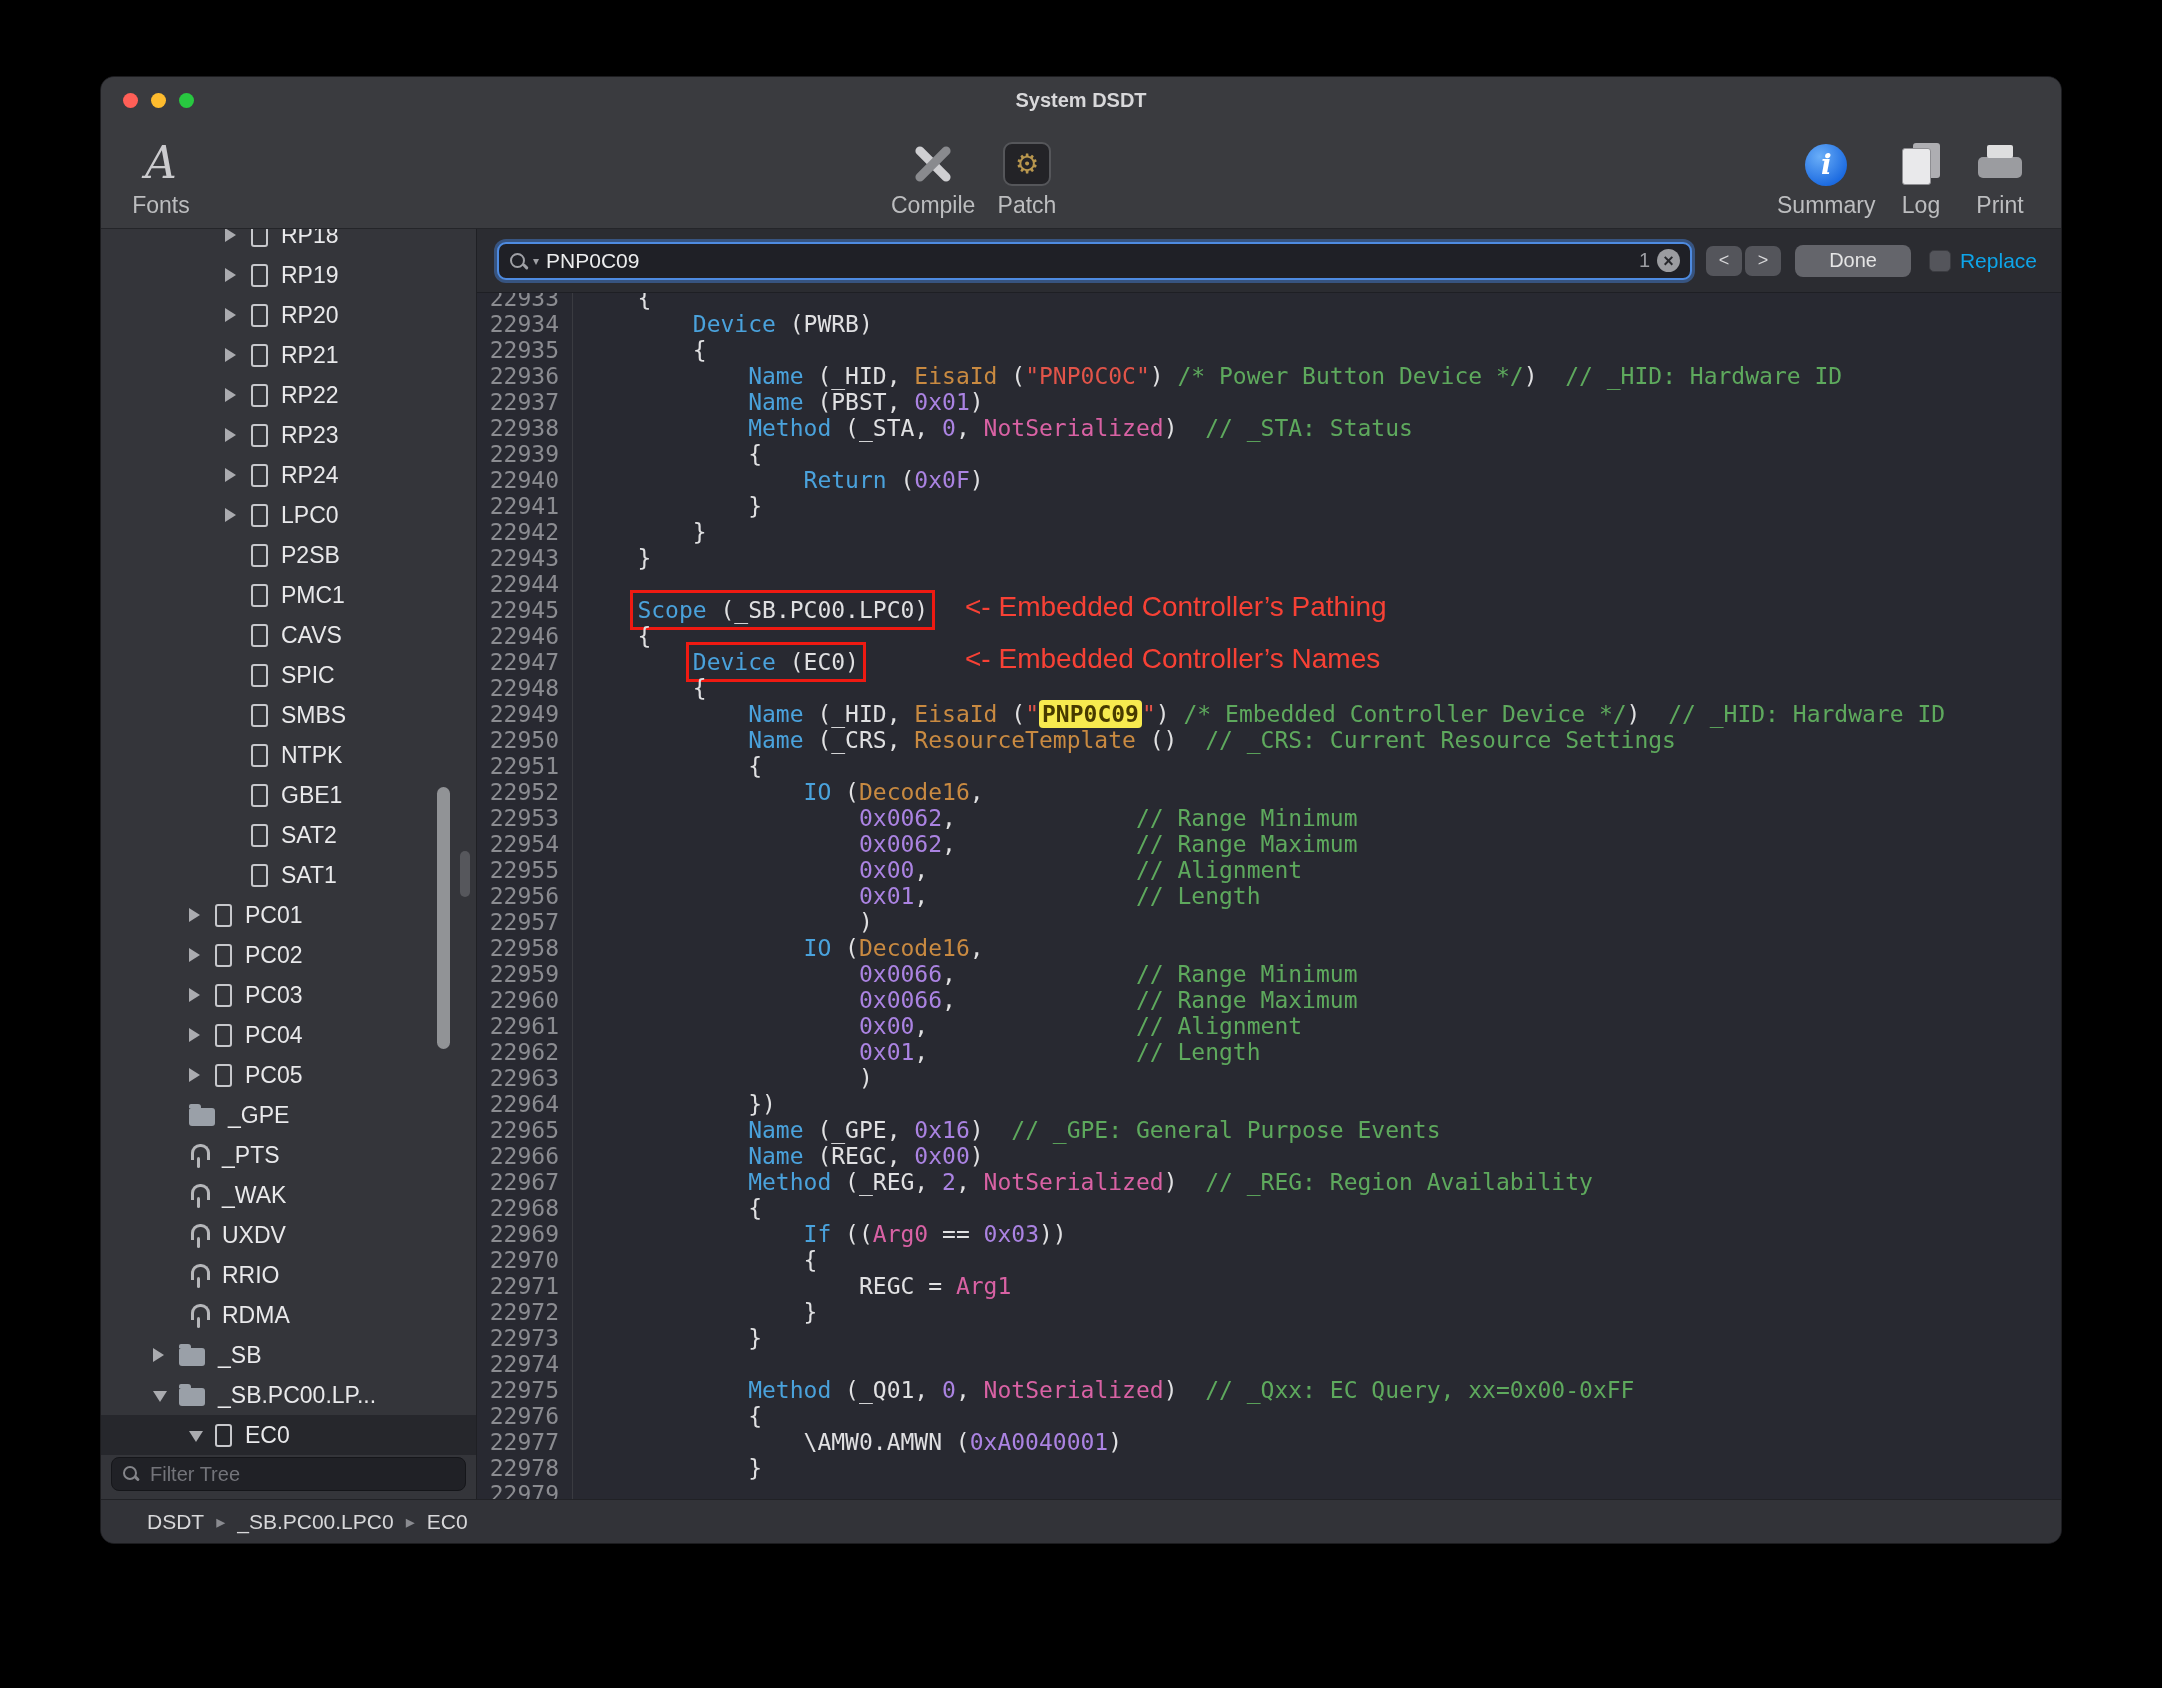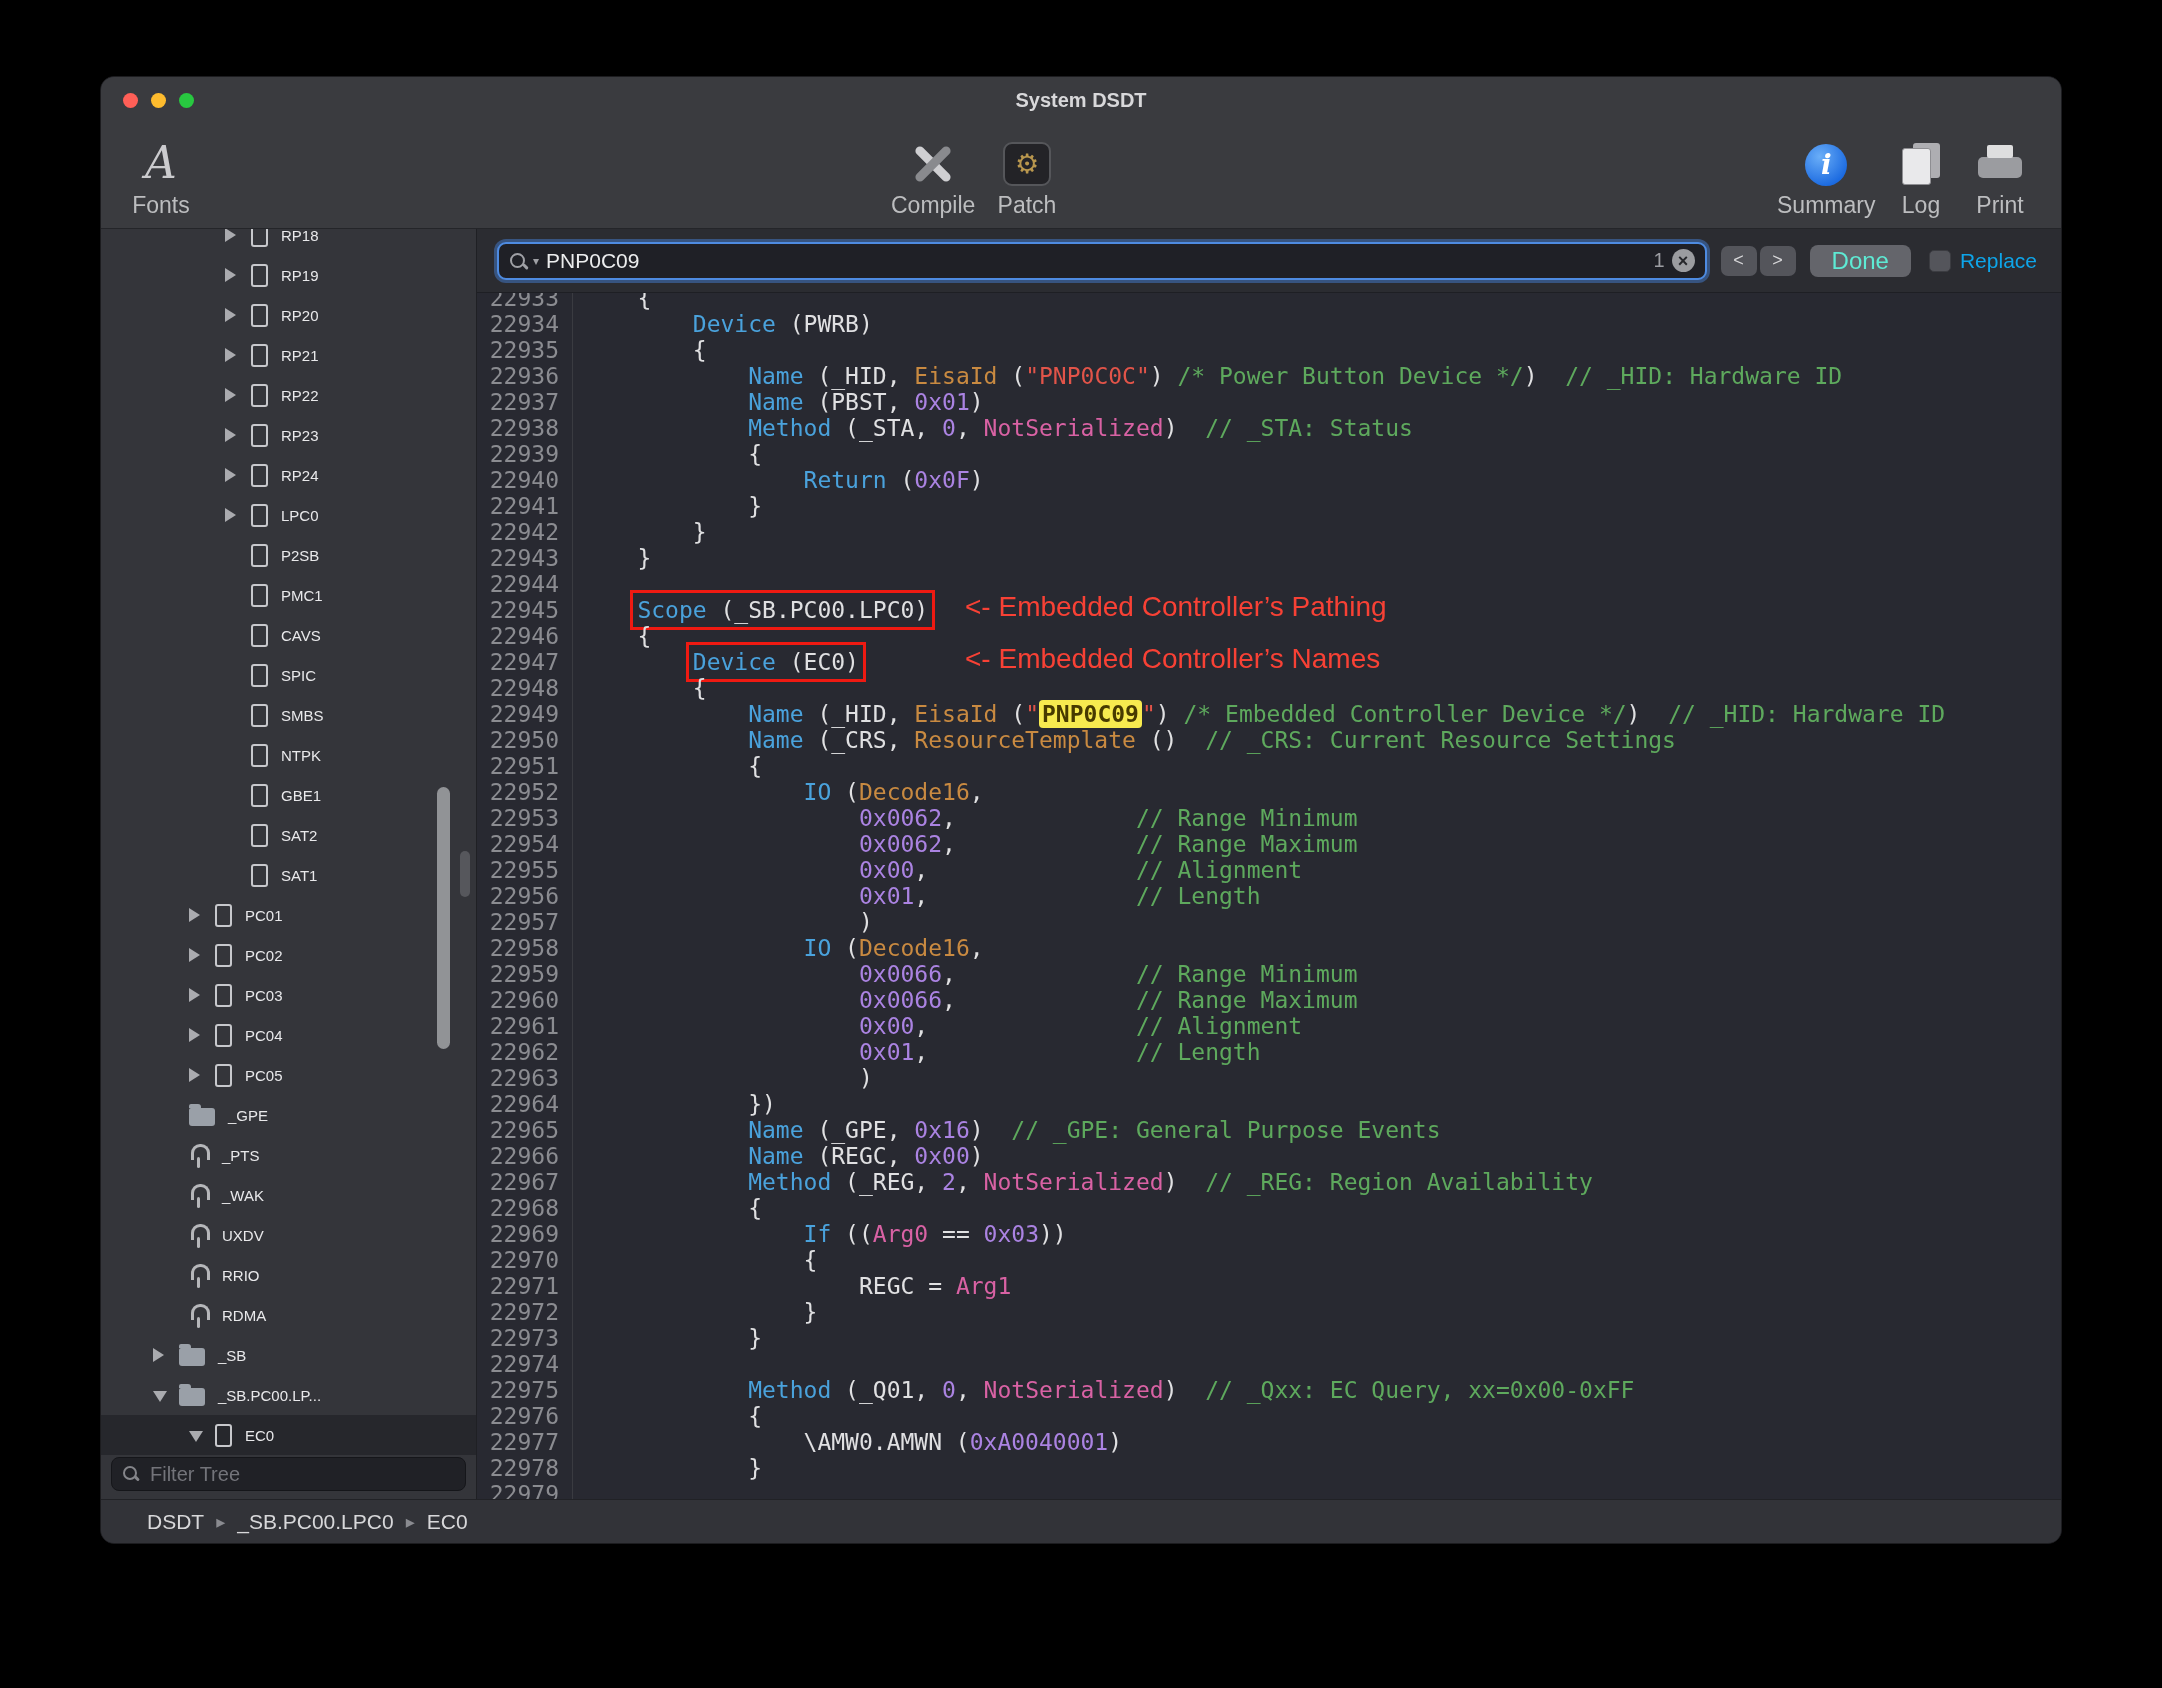--- a/index.html
+++ b/index.html
@@ -49,21 +49,21 @@
 .disc{width:26px;height:40px;flex:none;display:flex;align-items:center}
 .disc.tri-r::before{content:"";border-left:11px solid #aaabaf;border-top:7px solid transparent;border-bottom:7px solid transparent}
 .disc.tri-d::before{content:"";border-top:11px solid #aaabaf;border-left:7px solid transparent;border-right:7px solid transparent;margin-top:3px}
 .tree-icon{flex:none;margin-right:13px}
 .icon-doc{width:17px;height:23px;border:2.5px solid #c7c8cc;border-radius:3px}
 .icon-folder{width:26px;height:18px;background:#9aa0a8;border-radius:2px 3px 3px 3px;position:relative;margin-top:4px}
 .icon-folder::before{content:"";position:absolute;left:0;top:-4px;width:12px;height:4px;background:#9aa0a8;border-radius:2px 3px 0 0}
 .icon-fork{position:relative;width:20px;height:27px}
 .icon-fork::before{content:"";position:absolute;left:8px;bottom:1px;width:3px;height:11px;background:#b6b7ba;border-radius:2px}
 .icon-fork::after{content:"";position:absolute;left:2px;top:2px;width:13px;height:13px;border:3px solid #b6b7ba;border-bottom:none;border-radius:9px 9px 0 0}
-.tree-label{font-size:15px;color:#e9e9eb}
+.tree-label{font-size:23px;color:#e9e9eb}
 .scroll-pill-long{position:absolute;right:26px;top:558px;width:13px;height:262px;background:rgba(162,163,167,.85);border-radius:7px}
 .scroll-pill-short{position:absolute;right:6px;top:622px;width:10px;height:46px;background:#56575c;border-radius:5px}
 .filterbar{height:44px;flex:none;padding:2px 10px 8px}
 .filter-field{height:34px;background:#202126;border:1px solid #15161a;border-radius:8px;display:flex;align-items:center;padding:0 10px;gap:8px}
 .filter-glyph{position:relative;width:20px;height:18px;flex:none}
 .filter-glyph::before{content:"";position:absolute;left:1px;top:1px;width:10px;height:10px;border:2px solid #84858a;border-radius:50%}
 .filter-glyph::after{content:"";position:absolute;left:12px;top:12px;width:6px;height:2.5px;background:#84858a;transform:rotate(45deg);border-radius:2px}
 .filter-input{flex:1;background:transparent;border:none;outline:none;font-size:20px;color:#dcdcde;font-family:inherit;min-width:0}
 .filter-input::placeholder{color:#73747a}
 
@@ -73,21 +73,21 @@
 .search-field{flex:1;height:38px;background:#1f2026;border:2px solid var(--focus-ring,#4e8be1);border-radius:9px;box-shadow:0 0 0 3px rgba(72,134,227,.45);display:flex;align-items:center;padding:0 10px;gap:7px;min-width:0}
 .search-glyph{position:relative;width:22px;height:20px;flex:none}
 .search-glyph::before{content:"";position:absolute;left:1px;top:2px;width:11px;height:11px;border:2.5px solid #9fa0a5;border-radius:50%}
 .search-glyph::after{content:"";position:absolute;left:13px;top:14px;width:7px;height:2.5px;background:#9fa0a5;transform:rotate(45deg);border-radius:2px}
 .search-chevron{color:#9fa0a5;font-size:12px;margin-left:-5px;align-self:center}
 .search-input{flex:1;background:transparent;border:none;outline:none;color:#ecedee;font-size:21px;font-family:inherit;min-width:0}
 .search-count{color:#9d9ea3;font-size:20px;flex:none}
 .clear-btn{width:23px;height:23px;border-radius:50%;background:#9b9ca0;color:#26272b;display:flex;align-items:center;justify-content:center;font-size:18px;font-weight:700;line-height:1;flex:none}
 .nav-btns{display:flex;gap:3px;flex:none}
 .nav-btn{width:36px;height:30px;background:#54555b;border-radius:7px;color:#d9d9db;display:flex;align-items:center;justify-content:center;font-size:18px}
-.done-btn{height:32px;padding:0 22px;background:#64656b;border-radius:8px;color:#5eead4;font-size:24px;display:flex;align-items:center;flex:none}
+.done-btn{height:32px;padding:0 34px;background:#64656b;border-radius:8px;color:#e5e5e5;font-size:20px;display:flex;align-items:center;flex:none}
 .replace-wrap{display:flex;align-items:center;gap:9px;margin-left:4px;flex:none}
 .checkbox{width:22px;height:22px;border-radius:5px;background:#54555b;border:1px solid #3b3c41}
 .replace-label{font-size:21px;color:#0ea5e9}
 
 .code-area{flex:1;overflow:hidden;position:relative;font-family:"DejaVu Sans Mono",monospace;font-size:23px;line-height:26px}
 .code-scroll{margin-top:-8px}
 .line{height:26px;display:flex;white-space:pre;position:relative}
 .ln{flex:none;width:96px;text-align:right;padding-right:13px;color:#8b8c91;border-right:1px solid #3a3b41}
 .code{padding-left:9px}
 .sg-p{color:var(--syntax-plain,#e0e0e2)}

